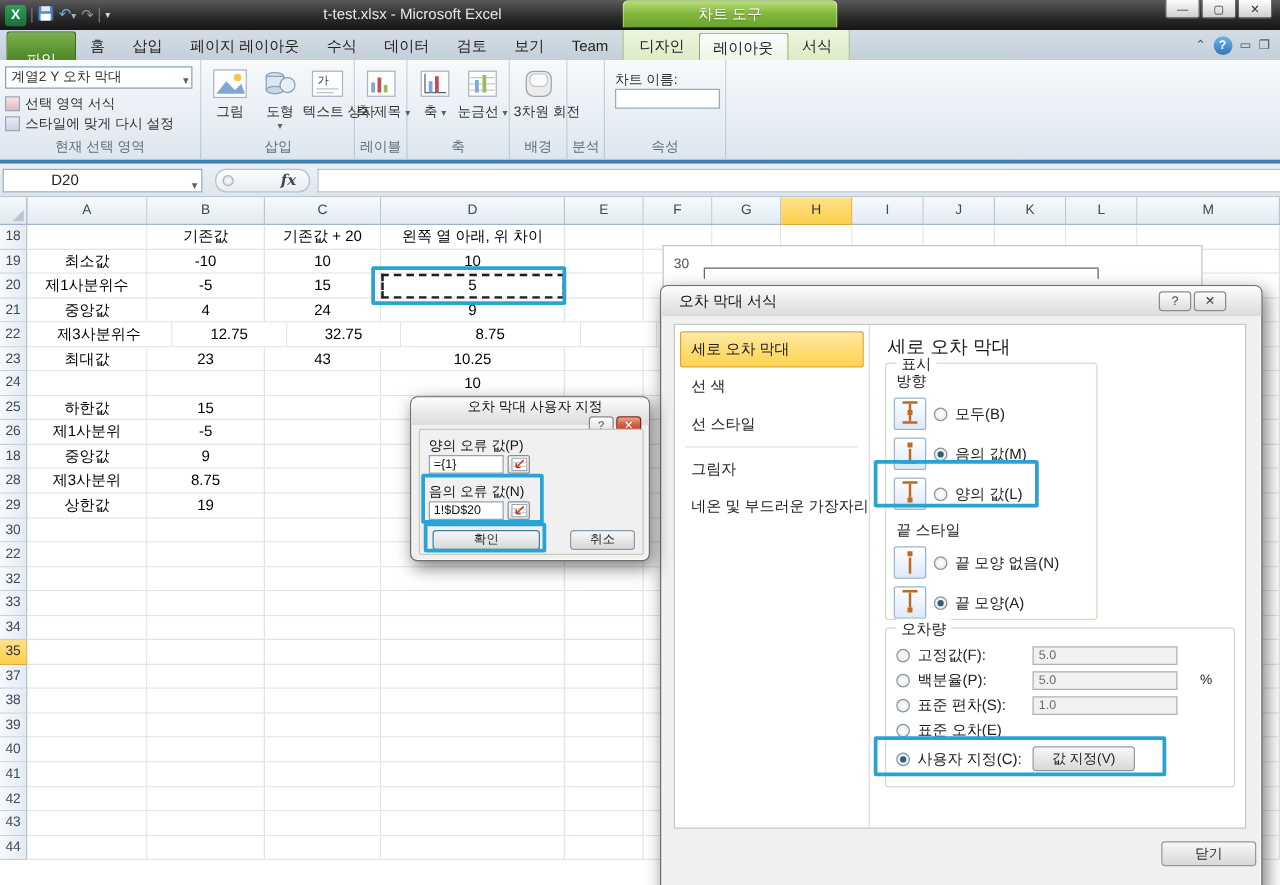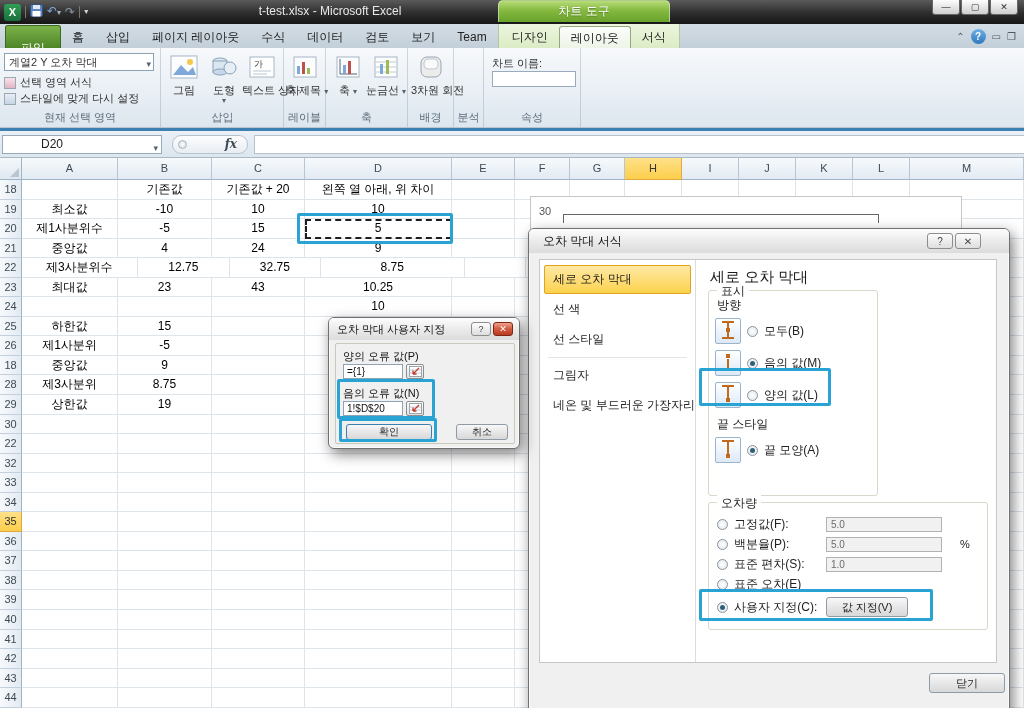--- a/index.html
+++ b/index.html
@@ -147,21 +147,21 @@
     line-height:14px;padding-left:4px;}
   .amt-suffix{font-size:11px;color:#222;margin-left:18px;}
   .specify-btn{width:82px;height:20px;line-height:18px;}
   #fd-amount{position:absolute;left:0;top:14px;right:0;}
   #fd-close{position:absolute;left:400px;top:444px;width:76px;height:20px;line-height:18px;}
   #annot-minus{left:170px;top:139px;width:132px;height:38px;}
   #annot-custom{left:170px;top:360px;width:234px;height:32px;}
 
   
   #custom-dialog{left:328px;top:317px;width:192px;height:132px;z-index:4;}
-  #custom-dialog .dlg-titlebar{height:22px;}
+  #custom-dialog .dlg-titlebar{height:22px;flex-direction:column;}
   #custom-dialog .dlg-title{margin-left:8px;font-size:11px;}
   #custom-dialog .dlg-btns{margin-right:6px;}
   #custom-dialog .dlg-btn{width:20px;height:14px;line-height:13px;font-size:9px;}
   .cd-box{position:absolute;left:6px;top:25px;width:180px;height:101px;border:1px solid #c9c9b9;border-radius:2px;background:#f0f0f0;}
   .cd-label{position:absolute;left:7px;font-size:11px;color:#111;}
   .cd-inputrow{position:absolute;left:7px;display:flex;align-items:center;gap:3px;}
   .cd-input{width:60px;height:15px;background:#fff;border:1px solid #8fa3b5;font-size:10px;line-height:14px;padding-left:3px;color:#111;}
   .picker{width:18px;height:15px;background:linear-gradient(#fdfdfd,#e2e2e2);border:1px solid #8d8d8d;border-radius:2px;
     display:flex;align-items:center;justify-content:center;}
   .cd-ok{position:absolute;left:10px;top:80px;width:86px;height:16px;line-height:14px;font-size:10px;border-color:#3c7fb1;}
@@ -642,36 +642,20 @@
           <div class="gcell" style="width: 55px;"></div>
           <div class="gcell" style="width: 57px;"></div>
           <div class="gcell" style="width: 57px;"></div>
           <div class="gcell" style="width: 57px;"></div>
           <div class="gcell" style="width: 57px;"></div>
           <div class="gcell" style="width: 57px;"></div>
           <div class="gcell" style="width: 114px;"></div>
         </div>
         <div class="grow">
           <div class="rowh hl">35</div>
-          <div class="gcell" style="width: 96px;"></div>
-          <div class="gcell" style="width: 94px;"></div>
-          <div class="gcell" style="width: 93px;"></div>
-          <div class="gcell" style="width: 147px;"></div>
-          <div class="gcell" style="width: 63px;"></div>
-          <div class="gcell" style="width: 55px;"></div>
-          <div class="gcell" style="width: 55px;"></div>
-          <div class="gcell" style="width: 57px;"></div>
-          <div class="gcell" style="width: 57px;"></div>
-          <div class="gcell" style="width: 57px;"></div>
-          <div class="gcell" style="width: 57px;"></div>
-          <div class="gcell" style="width: 57px;"></div>
-          <div class="gcell" style="width: 114px;"></div>
-        </div>
-        <div class="grow">
-          <div class="rowh">36</div>
           <div class="gcell" style="width: 96px;"></div>
           <div class="gcell" style="width: 94px;"></div>
           <div class="gcell" style="width: 93px;"></div>
           <div class="gcell" style="width: 147px;"></div>
           <div class="gcell" style="width: 63px;"></div>
           <div class="gcell" style="width: 55px;"></div>
           <div class="gcell" style="width: 55px;"></div>
           <div class="gcell" style="width: 57px;"></div>
           <div class="gcell" style="width: 57px;"></div>
           <div class="gcell" style="width: 57px;"></div>
@@ -872,20 +856,30 @@
               </span>
               <span class="radio"></span>
               <span class="opt-label">양의 값(L)</span>
             </div>
           </div>
         <div class="sub-label">끝 스타일</div>
         <div id="fd-endstyle">
             <div class="opt-row">
               <span class="ebicon">
                 <span class="glyph">
+                  <i class="g-dot" style="top: 1px;"></i>
+                  <i class="g-stem" style="top: 6px; height: 13px;"></i>
+                </span>
+              </span>
+              <span class="radio"></span>
+              <span class="opt-label">끝 모양 없음(N)</span>
+            </div>
+            <div class="opt-row">
+              <span class="ebicon">
+                <span class="glyph">
                   <i class="g-cap" style="top: 0px;"></i>
                   <i class="g-stem" style="top: 2px; height: 12px;"></i>
                   <i class="g-dot" style="top: 14px;"></i>
                 </span>
               </span>
               <span class="radio on"></span>
               <span class="opt-label">끝 모양(A)</span>
             </div>
           </div>
       </div>

